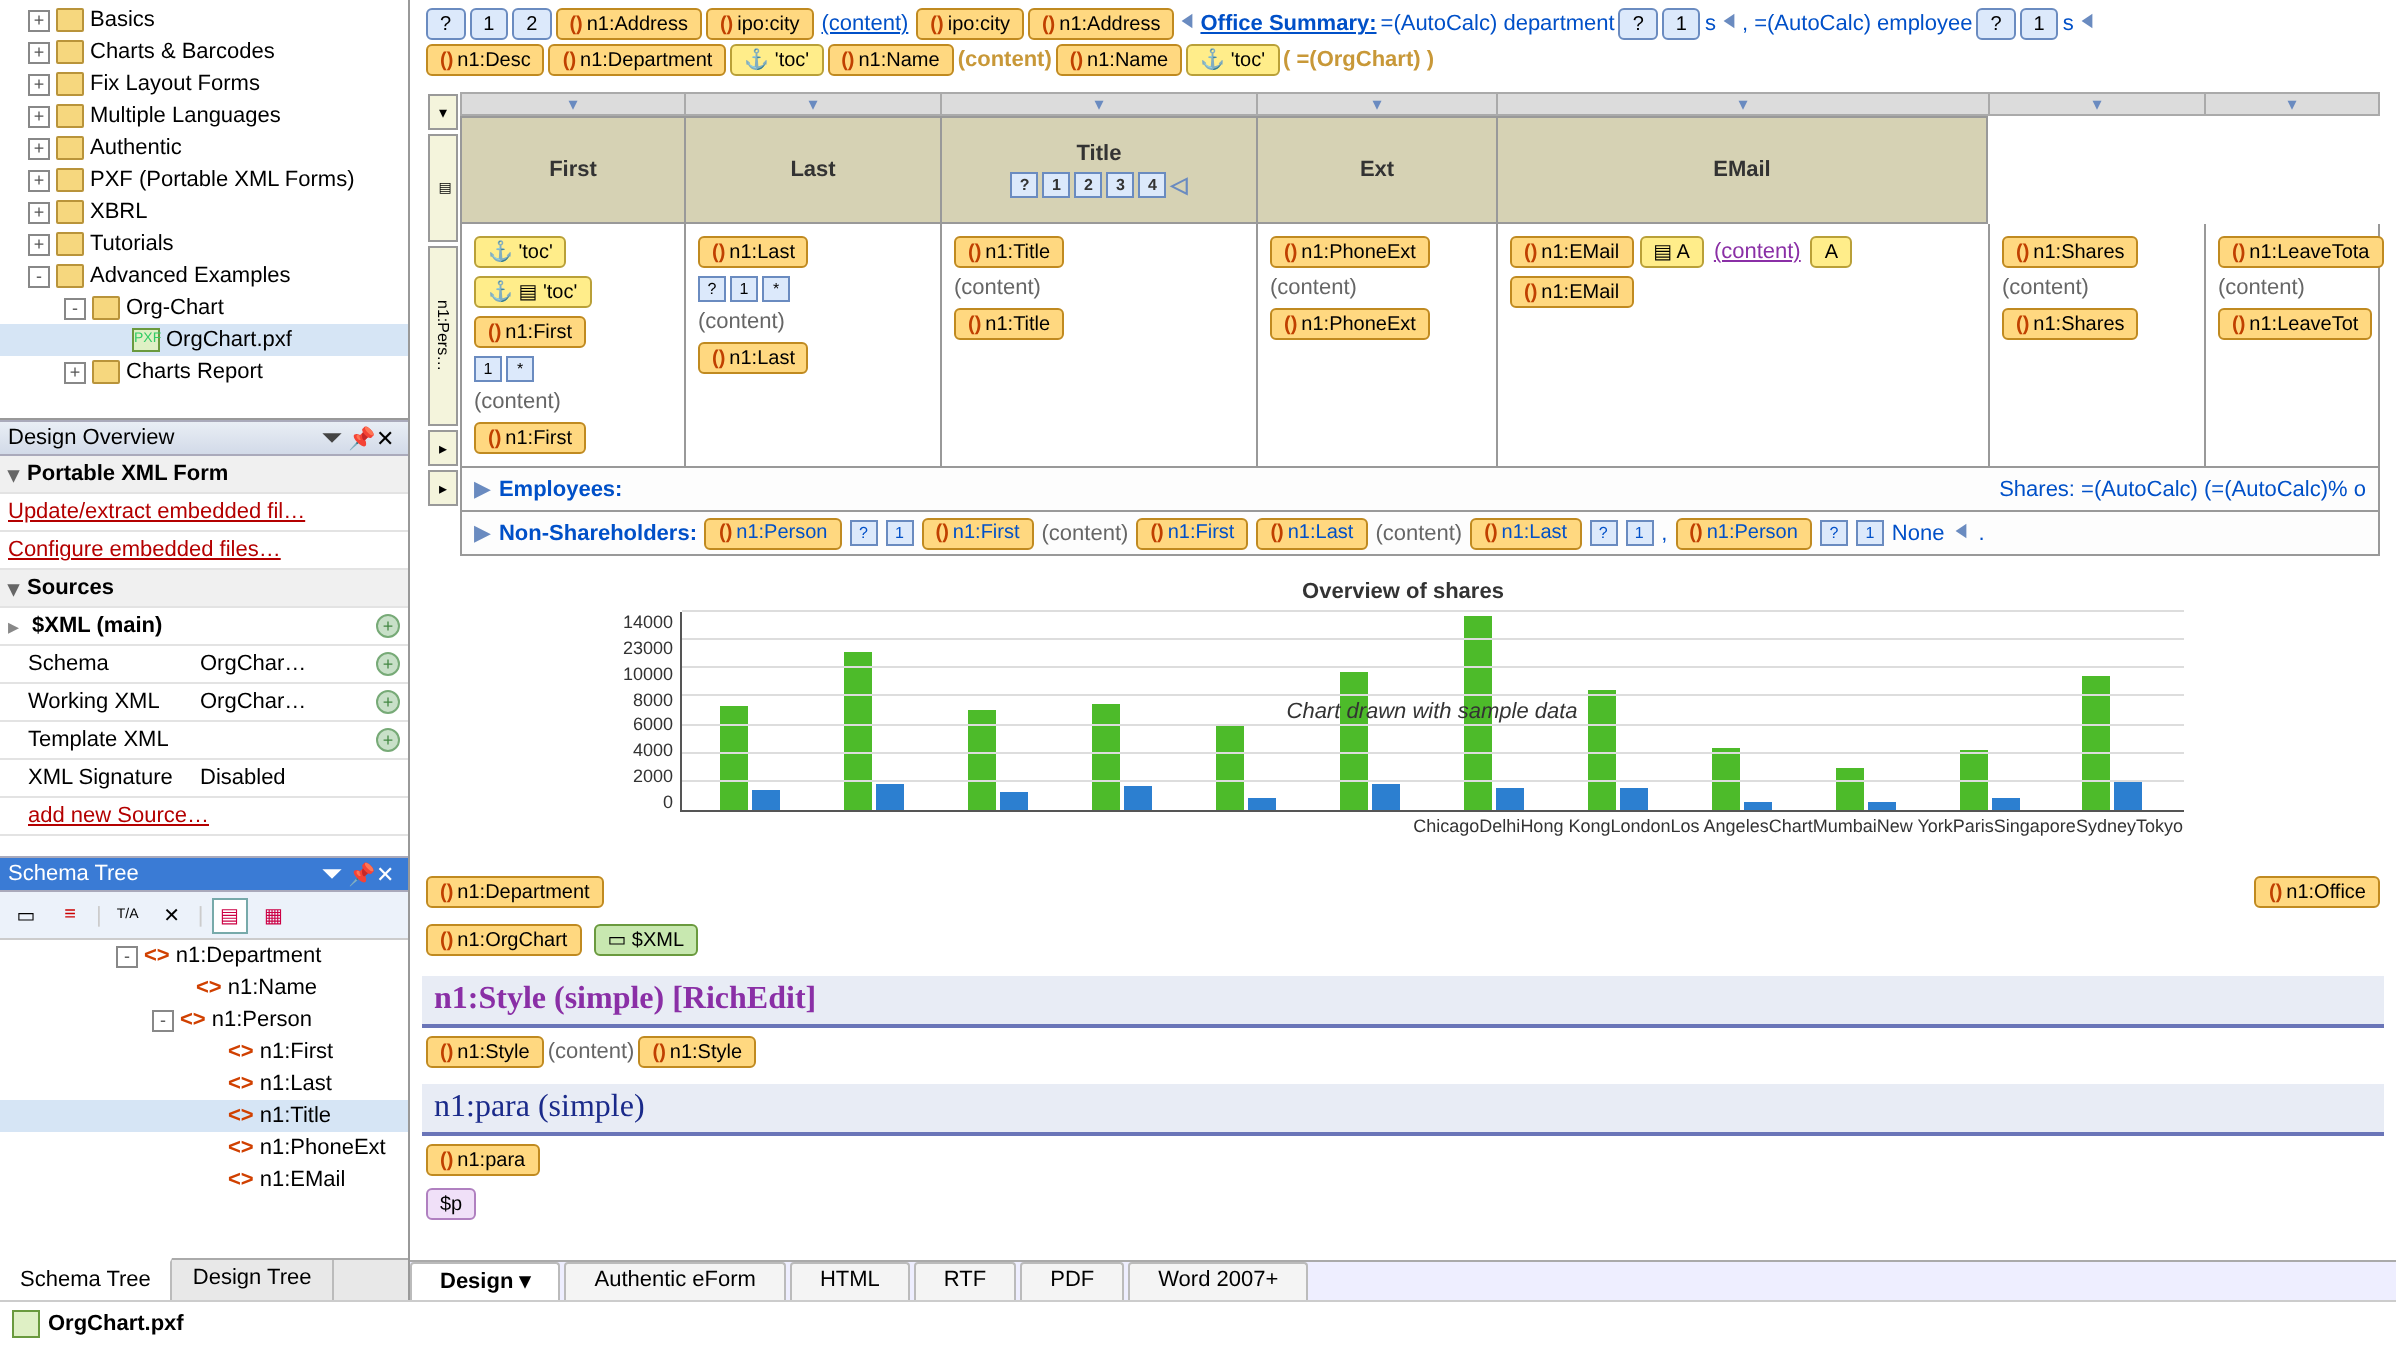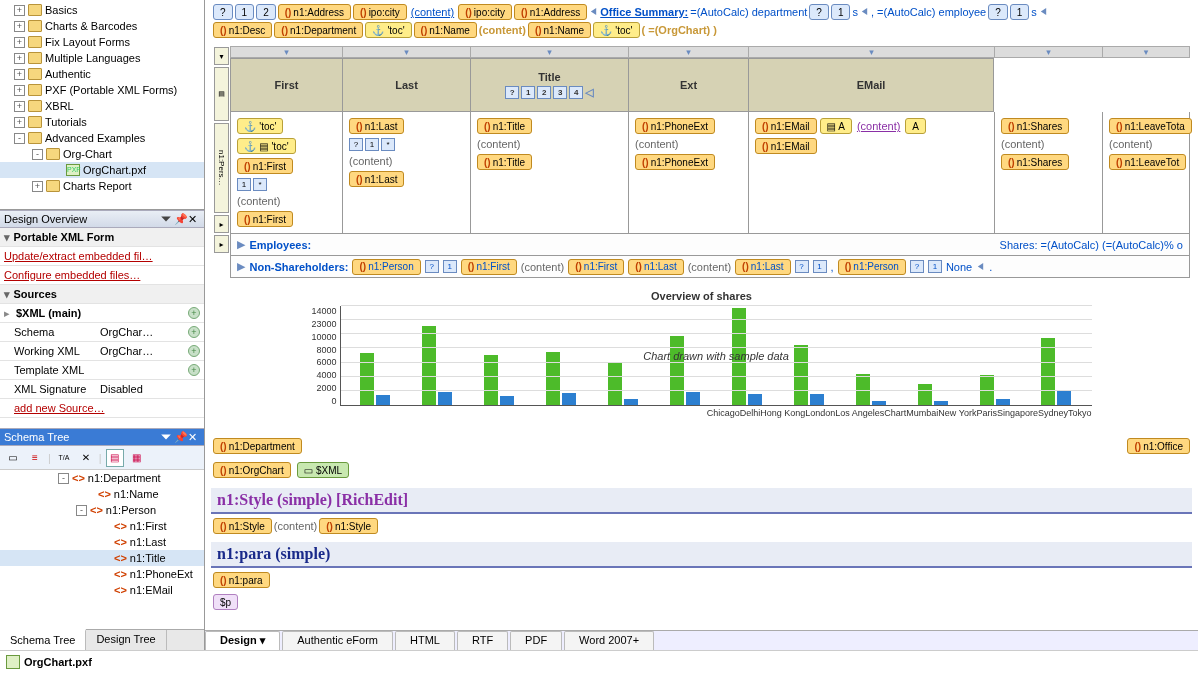--- a/index.html
+++ b/index.html
@@ -73,21 +73,21 @@
 .grid-line{position:absolute;left:0;right:0;border-top:1px solid #ddd}
 .bar-grp{display:flex;align-items:flex-end;gap:2px}
 .bar{width:14px}
 .bar.g{background:#4dbb2a}
 .bar.b{background:#2c7fd0}
 .xaxis{display:flex;justify-content:flex-end;font-size:9px;color:#333;margin-top:2px;margin-left:34px}
 .chart-note{position:absolute;top:44px;left:50%;transform:translateX(-50%);font-style:italic;color:#333;font-size:11px}
 .close-tags{margin:4px 8px;display:flex;gap:6px;align-items:center}
 .sec-hdr{margin:6px 6px 0;padding:3px 6px;font-size:16px;font-family:'Times New Roman',serif;background:#e8ecf5;border-bottom:2px solid #6a75b8}
 .sec-hdr.purple{color:#8a2fa6;font-weight:bold}
-.sec-hdr.navy{color:#1a2a8a;font-weight:bold}
+.sec-hdr.navy{color:#1a2a8a;font-weight:normal}
 .tagline.ind{margin-left:8px;margin-top:4px}
 
 .design-tabs{height:20px;display:flex;border-top:1px solid #aaa;background:#eef;margin-top:6px}
 .dtab{padding:2px 14px;border:1px solid #bbb;border-bottom:none;margin-right:2px;background:#f4f4f4;font-size:11px;cursor:pointer;border-radius:2px 2px 0 0}
 .dtab.active{background:#fff;font-weight:bold}
 .doc-tab{height:22px;display:flex;align-items:center;padding:0 6px;background:#fff;border-top:1px solid #ccc}
 .doc-tab .ic{width:14px;height:14px;background:#dff0c5;border:1px solid #6a9a3e;margin-right:4px}
 svg.tri{width:9px;height:9px}
 </style>
 </head>

